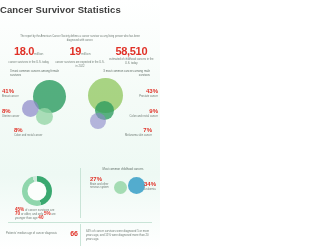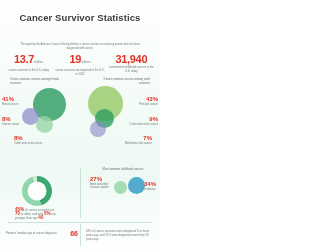--- a/index.html
+++ b/index.html
@@ -14,26 +14,26 @@
   }
   .page {
     position: relative;
     width: 160px; height: 250px;
     background: linear-gradient(180deg,#ffffff 0%,#f4fbf7 40%,#eef9f4 70%,#ffffff 100%);
     overflow: hidden;
   }
 
   
   .title {
-    text-align: center;
+    text-align: left;
     font-size: 9.5px;
     font-weight: bold;
     color: #3d3d3d;
     letter-spacing: 0.1px;
-    padding-top: 12px;
+    padding-top: 4px;
     line-height: 11px;
   }
 
   
   .people-row {
     display: flex;
     justify-content: center;
     align-items: flex-end;
     gap: 1.5px;
     height: 17px;
@@ -275,29 +275,29 @@
     </span>
   </div>
 
   <div class="subtitle">
     <span>The report by the American Cancer Society defines a cancer</span>
     <span>survivor as any living person who has been diagnosed with cancer.</span>
   </div>
 
   <div class="stats">
     <div class="stat">
-      <div class="num"><span>13.7</span><span class="unit">million</span></div>
+      <div class="num"><span>18.0</span><span class="unit">million</span></div>
       <div class="cap">cancer survivors in the U.S. today</div>
     </div>
     <div class="stat">
       <div class="num"><span>19</span><span class="unit">million</span></div>
       <div class="cap">cancer survivors are expected in the U.S. in 2022</div>
     </div>
     <div class="stat">
-      <div class="num">31,940</div>
+      <div class="num">58,510</div>
       <div class="cap">estimated of childhood cancers in the U.S. today</div>
     </div>
   </div>
 
   <div class="bubbles">
 
     <div class="bub" style="left:33px;top:10px;width:33px;height:33px;background:rgba(43,155,95,0.80);"></div>
     <div class="bub" style="left:22px;top:30px;width:17px;height:17px;background:rgba(141,137,201,0.72);"></div>
     <div class="bub" style="left:36px;top:38px;width:17px;height:17px;background:rgba(150,214,167,0.80);"></div>
 

